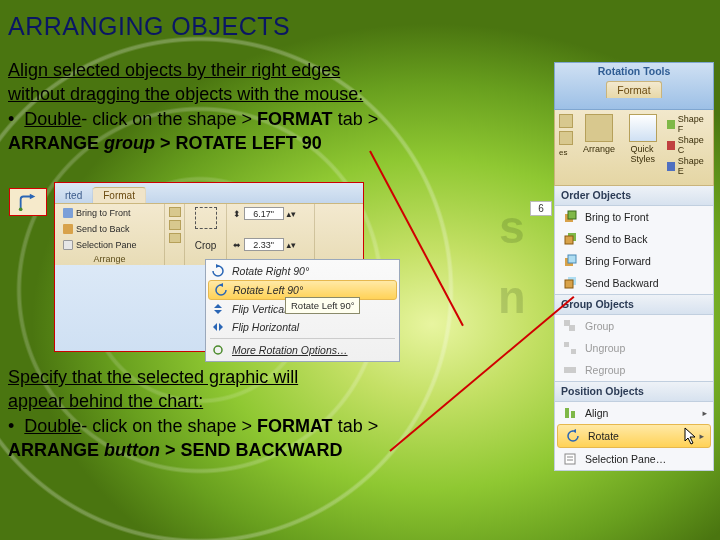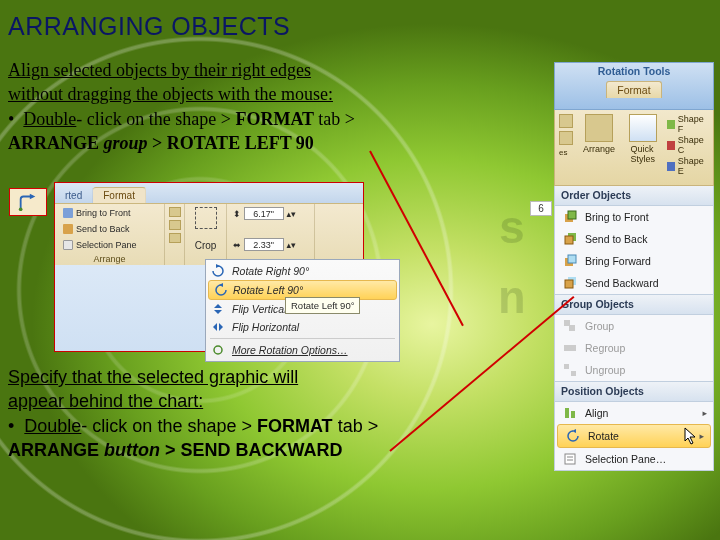--- a/index.html
+++ b/index.html
@@ -105,21 +105,21 @@
   .sixbox { position:absolute; right:168px; top:201px; width:22px; height:15px; background:#fff; border:1px solid #bbb; font-size:10px; text-align:center; line-height:14px; color:#333;}
 </style>
 </head>
 <body>
 
 <span class="kbd-letter" style="left:498px; top:205px;">s</span>
 <span class="kbd-letter" style="left:498px; top:275px;">n</span>
 
 <h1 class="title">ARRANGING OBJECTS</h1>
 
-<div class="para" style="left:8px; top:58px; width:530px;font-family:Liberation Serif, serif;">
+<div class="para" style="left:8px; top:58px; width:530px;">
   <span class="u">Align selected objects by their right edges</span><br>
   <span class="u">without dragging the objects with the mouse:</span><br>
   •&nbsp;&nbsp;<span class="u">Double</span><span>- click on the shape &gt; </span><span class="b">FORMAT </span><span>tab &gt;</span><br>
   <span class="b">ARRANGE </span><span class="b" style="font-style:italic;">group</span><span class="b"> &gt; ROTATE LEFT 90</span>
 </div>
 
 <div class="hl-icon">
   <svg viewBox="0 0 24 18">
       <path d="M4 17 L4 6 Q4 3 7 3 L17 3" stroke="#2a66b5" stroke-width="2" fill="none"></path>
       <path d="M14 0 L20 3 L14 6 Z" fill="#2a66b5"></path>
@@ -302,34 +302,34 @@
           <svg width="14" height="14">
             <rect x="1" y="1" width="6" height="6" fill="#ccc"></rect>
             <rect x="6" y="6" width="6" height="6" fill="#ccc"></rect>
           </svg>
         </span>
         <span>Group</span>
       </div>
     <div class="li dis">
         <span class="lic">
           <svg width="14" height="14">
+            <rect x="1" y="1" width="5" height="5" fill="#ccc"></rect>
+            <rect x="8" y="8" width="5" height="5" fill="#ccc"></rect>
+          </svg>
+        </span>
+        <span>Ungroup</span>
+      </div>
+    <div class="li dis">
+        <span class="lic">
+          <svg width="14" height="14">
             <rect x="1" y="4" width="6" height="6" fill="#ccc"></rect>
             <rect x="7" y="4" width="6" height="6" fill="#ccc"></rect>
           </svg>
         </span>
         <span>Regroup</span>
-      </div>
-    <div class="li dis">
-        <span class="lic">
-          <svg width="14" height="14">
-            <rect x="1" y="1" width="5" height="5" fill="#ccc"></rect>
-            <rect x="8" y="8" width="5" height="5" fill="#ccc"></rect>
-          </svg>
-        </span>
-        <span>Ungroup</span>
       </div>
   </div>
 
   <div class="rp-hdr">Position Objects</div>
   <div class="rp-list">
     <div class="li">
         <span class="lic">
           <svg width="14" height="14">
             <rect x="2" y="2" width="4" height="10" fill="#7fb848"></rect>
             <rect x="8" y="5" width="4" height="7" fill="#7fb848"></rect>

